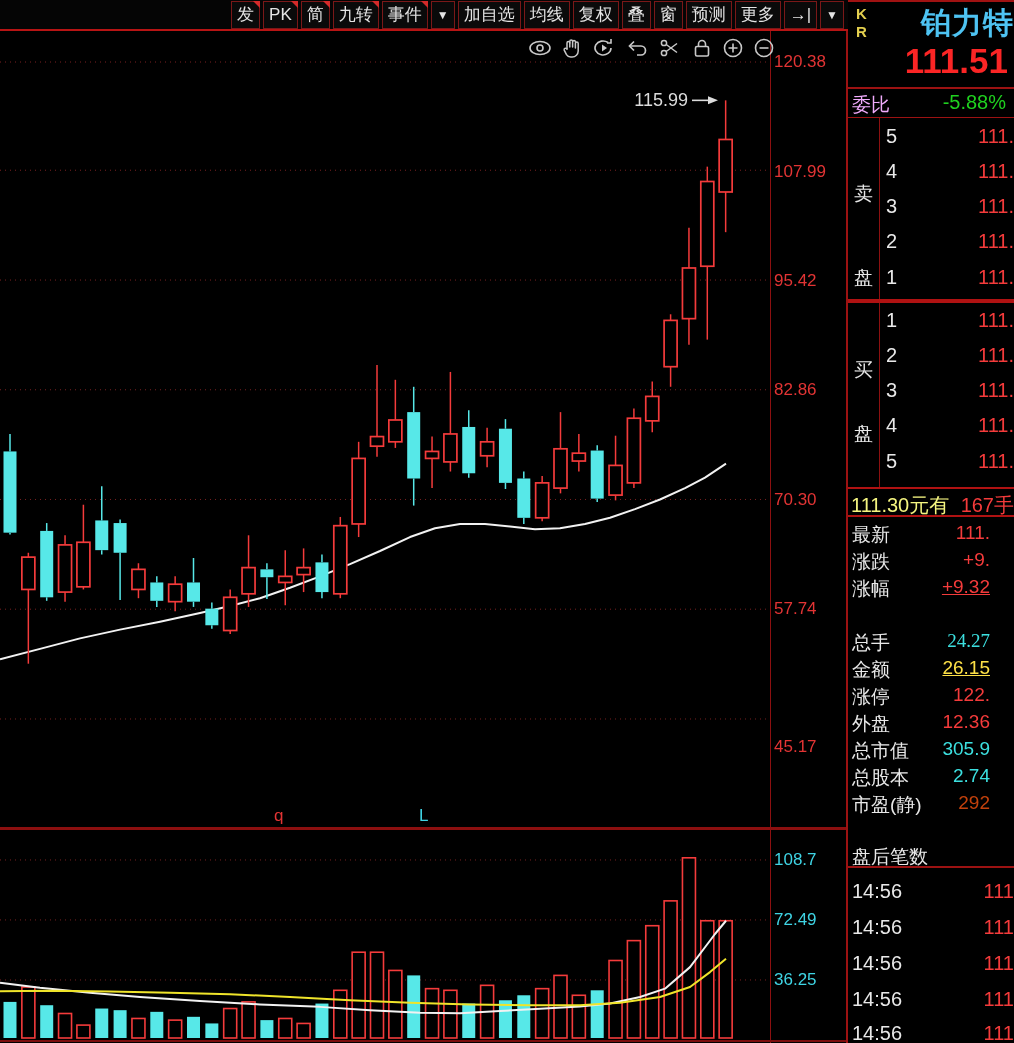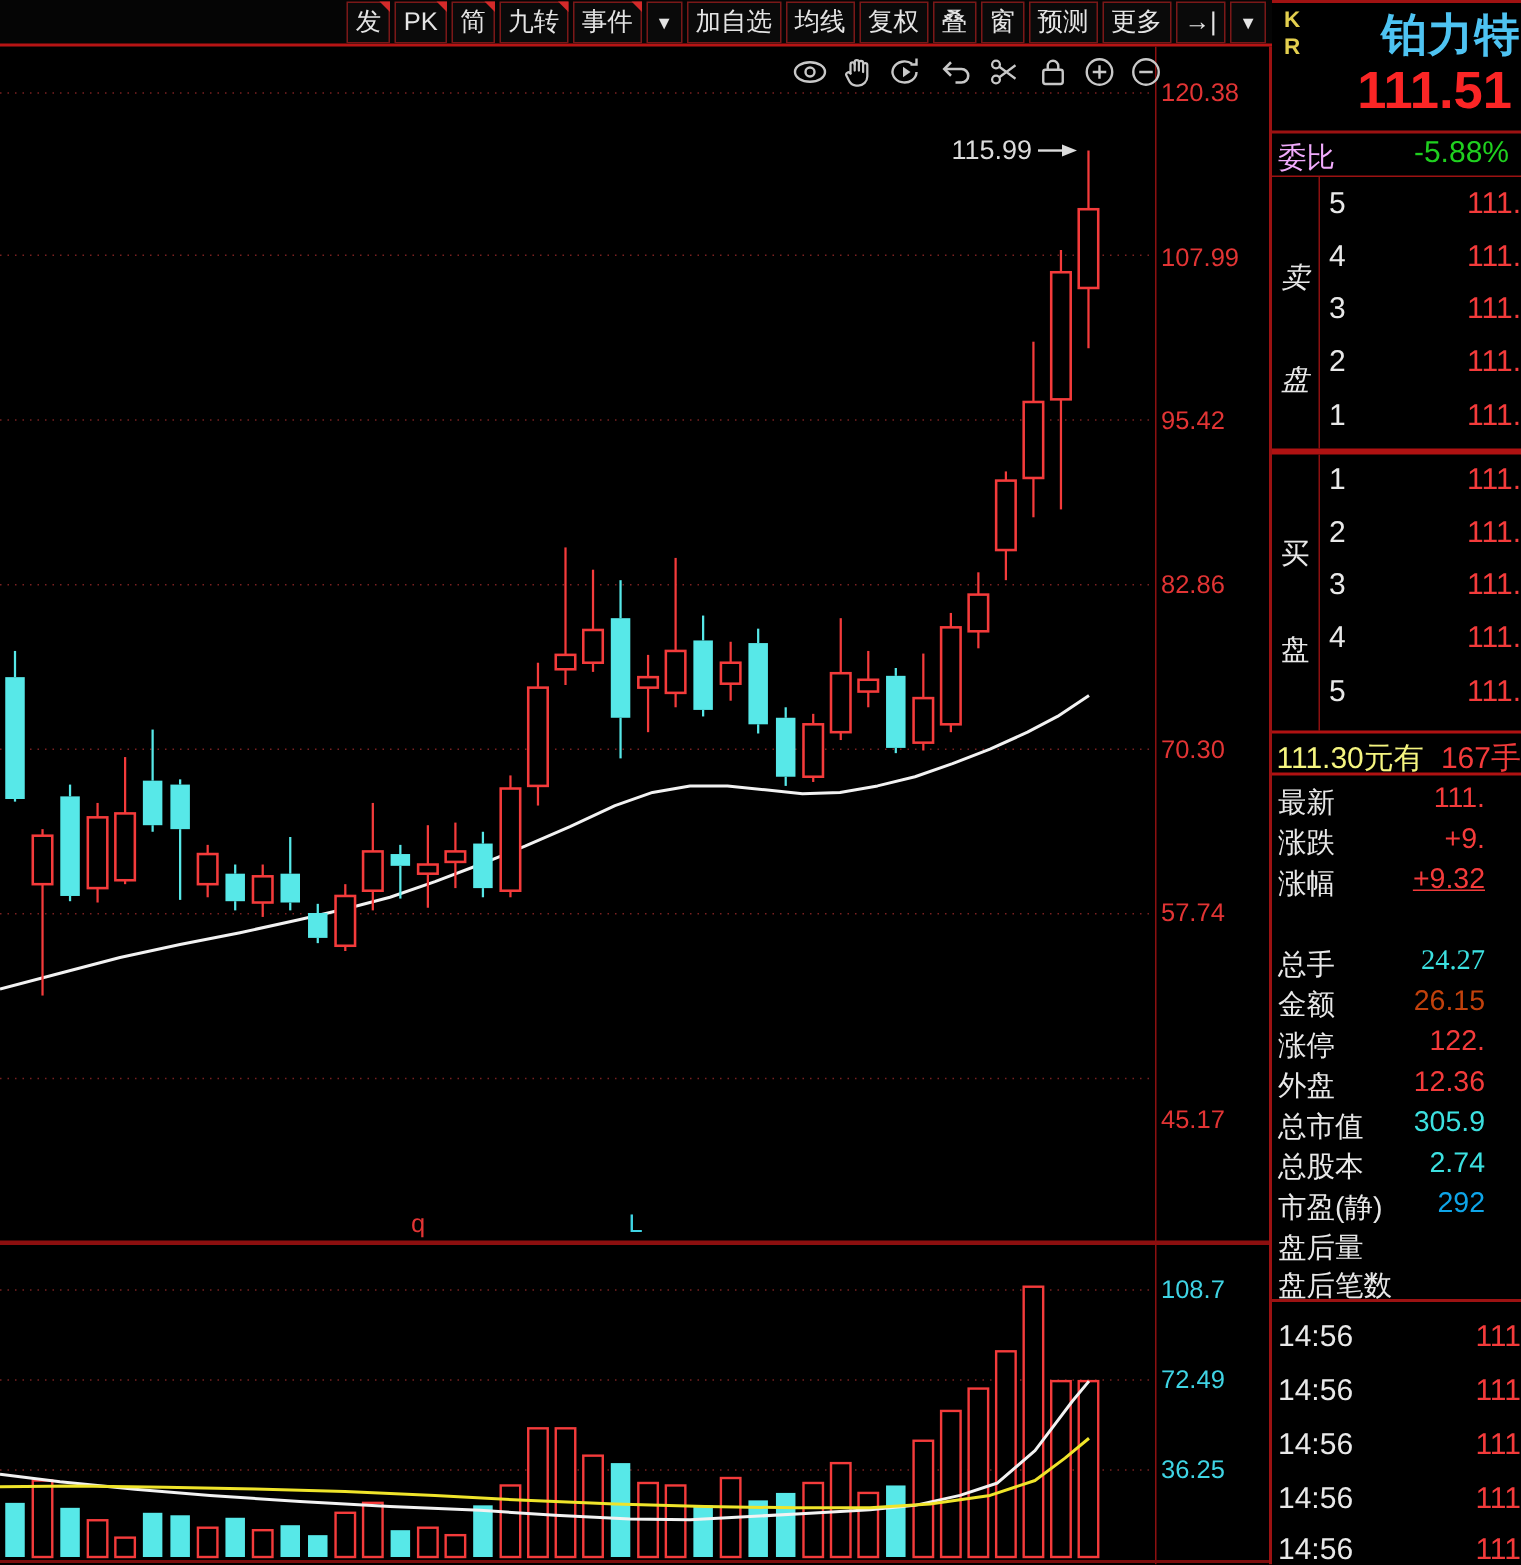--- a/index.html
+++ b/index.html
@@ -354,21 +354,21 @@
   <div class="rp kr" style="top:24px;">R</div>
   <div class="rp stock-name">铂力特</div>
   <div class="rp last-price">111.51</div>
   <div class="rp hline" style="top:87px; height:2px;"></div>
 
   <div class="rp weibi-label">委比</div>
   <div class="rp weibi-value">-5.88%</div>
   <div class="rp hline" style="top:117px; height:1px;"></div>
 
   <div class="rp book-vdiv" style="top:118px; height:181px;"></div>
-  <div class="rp book-label" style="top:152px; line-height:68px;font-style:italic;">卖盘</div>
+  <div class="rp book-label" style="top:152px; line-height:84px;">卖盘</div>
   <div class="book-row" style="top:125px;">
       <span class="book-lvl">5</span>
       <span class="book-price">111.</span>
     </div>
   <div class="book-row" style="top:160px;">
       <span class="book-lvl">4</span>
       <span class="book-price">111.</span>
     </div>
   <div class="book-row" style="top:195px;">
       <span class="book-lvl">3</span>
@@ -423,45 +423,41 @@
   <div class="stat-row" style="top:573px;">
       <span class="stat-label">涨幅</span>
       <span class="stat-value" style="color: rgb(244, 59, 59); text-decoration: underline;">+9.32</span>
     </div>
   <div class="stat-row" style="top:627px;font-family:Liberation Serif, serif;">
       <span class="stat-label">总手</span>
       <span class="stat-value" style="color: rgb(60, 224, 224);">24.27</span>
     </div>
   <div class="stat-row" style="top:654px;">
       <span class="stat-label">金额</span>
-      <span class="stat-value" style="color: #c2410c;">26.15</span>
+      <span class="stat-value" style="color: #fde047; text-decoration: underline;">26.15</span>
     </div>
   <div class="stat-row" style="top:681px;">
       <span class="stat-label">涨停</span>
       <span class="stat-value" style="color: rgb(244, 59, 59);">122.</span>
     </div>
   <div class="stat-row" style="top:708px;">
       <span class="stat-label">外盘</span>
       <span class="stat-value" style="color: rgb(244, 59, 59);">12.36</span>
     </div>
   <div class="stat-row" style="top:735px;">
       <span class="stat-label">总市值</span>
       <span class="stat-value" style="color: rgb(60, 224, 224);">305.9</span>
     </div>
   <div class="stat-row" style="top:762px;">
       <span class="stat-label">总股本</span>
       <span class="stat-value" style="color: rgb(60, 224, 224);">2.74</span>
     </div>
   <div class="stat-row" style="top:789px;">
       <span class="stat-label">市盈(静)</span>
-      <span class="stat-value" style="color: #0ea5e9; text-align: center;">292</span>
-    </div>
-  <div class="stat-row" style="top:816px;">
-      <span class="stat-label">盘后量</span>
-      <span class="stat-value" style="color: rgb(232, 232, 232);"></span>
+      <span class="stat-value" style="color: #c2410c; text-align: center;">292</span>
     </div>
   <div class="stat-row" style="top:841px;">
       <span class="stat-label">盘后笔数</span>
       <span class="stat-value" style="color: rgb(232, 232, 232);"></span>
     </div>
   <div class="rp hline" style="top:866px; height:2px;"></div>
 
   <div class="tick-row" style="top:874px;">
       <span class="tick-time">14:56</span>
       <span class="tick-price">111</span>

